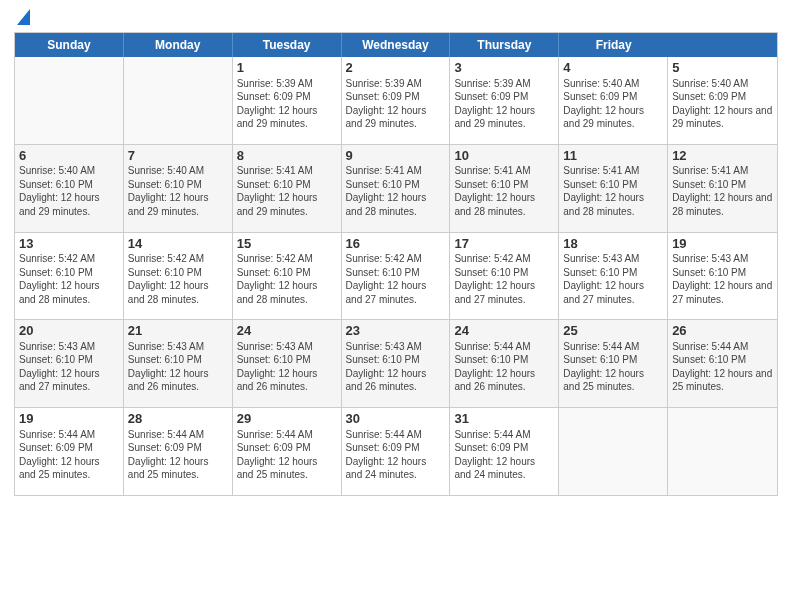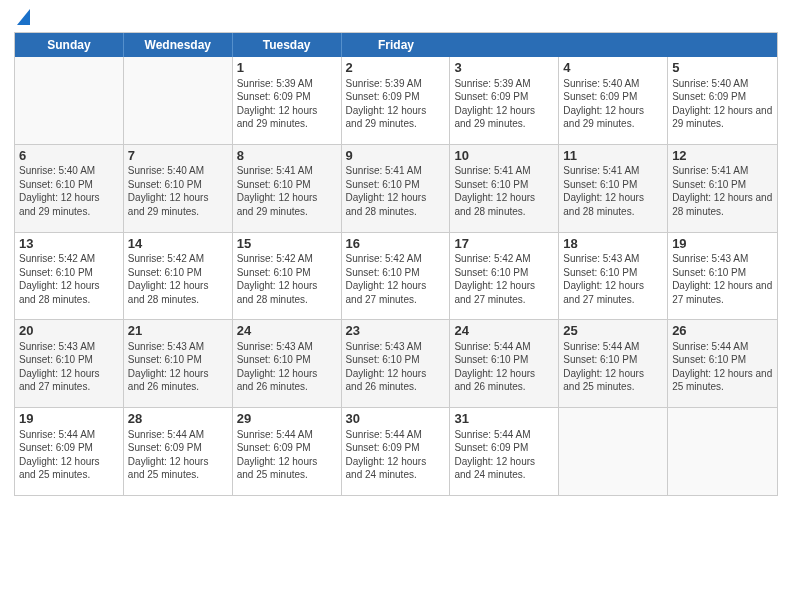--- a/index.html
+++ b/index.html
@@ -143,22 +143,24 @@
     </div>
     <div class="header-right">
       <div class="month-title"></div>
       <div class="location"></div>
     </div>
   </div>
 
   <div class="calendar">
     <div class="cal-header">
       <div class="cal-header-cell">Sunday</div>
+      <div class="cal-header-cell">Monday</div>
+      <div class="cal-header-cell">Tuesday</div>
       <div class="cal-header-cell">Wednesday</div>
-      <div class="cal-header-cell">Tuesday</div>
+      <div class="cal-header-cell">Thursday</div>
       <div class="cal-header-cell">Friday</div>
     </div>
     <div class="cal-body" id="cal-body">
     <div class="cal-row">
           <div class="cal-cell empty"></div>
           <div class="cal-cell empty"></div>
           <div class="cal-cell">
             <div class="day-num">1</div>
             <div class="day-info" style="white-space: pre-line;">Sunrise: 5:39 AM
 Sunset: 6:09 PM

